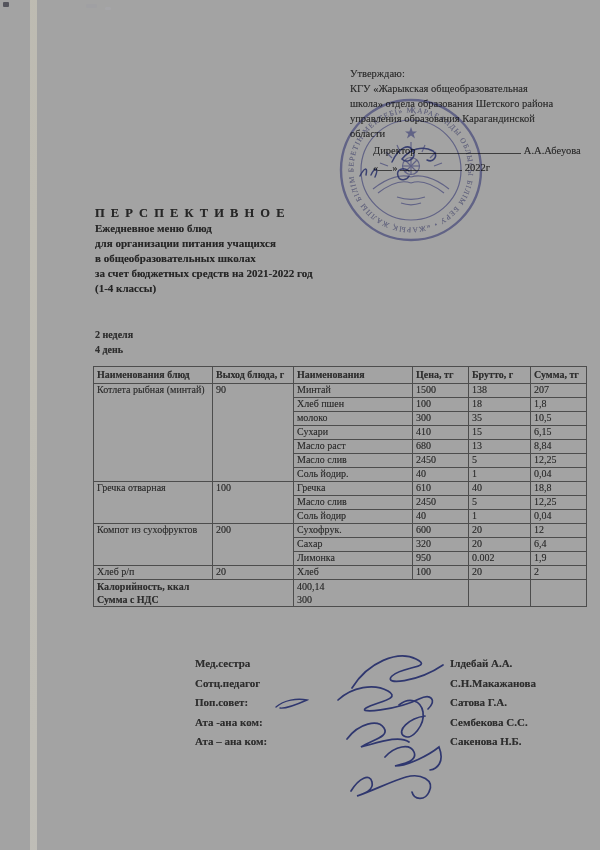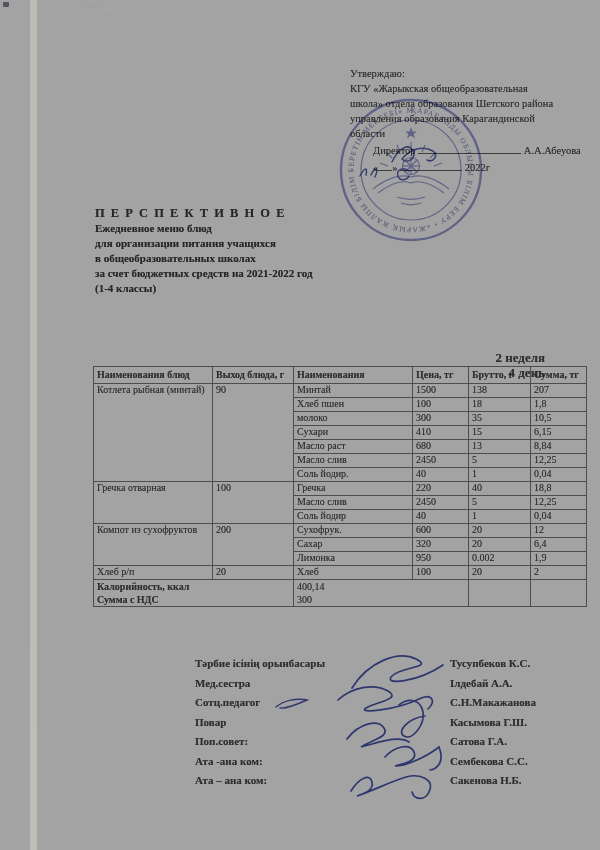--- a/index.html
+++ b/index.html
@@ -20,22 +20,22 @@
   .approval{position:absolute;left:350px;top:66px;width:238px;font-size:10.5px;line-height:15px;}
   .approval div{white-space:nowrap;}
   .sig-line{margin-top:1px;margin-left:23px;}
   .blank{display:inline-block;border-bottom:1px solid #3e3e3e;height:11px;vertical-align:baseline;}
   .b105{width:103px;} .b14{width:14px;} .b62{width:62px;}
 
   .title-block{position:absolute;left:95px;top:206px;width:450px;text-align:left;
     font-weight:bold;font-size:11px;line-height:15px;color:#262626;}
   .title-block .title-main{font-size:12.5px;letter-spacing:1.5px;}
 
-  .schedule{position:absolute;left:95px;top:350px;width:450px;text-align:right;
-    font-weight:bold;font-size:13px;line-height:15px;}
+  .schedule{position:absolute;left:95px;top:327px;width:450px;text-align:left;
+    font-weight:bold;font-size:10px;line-height:15px;}
 
   table.menu{position:absolute;left:93px;top:366px;width:493px;border-collapse:collapse;
     table-layout:fixed;font-size:10px;}
   table.menu th,table.menu td{
     border:1px solid #4d4d4d;padding:0 3px;vertical-align:top;text-align:left;
     height:13px;line-height:12.5px;overflow:hidden;font-weight:normal;}
   table.menu th{font-weight:bold;height:16px;line-height:15px;}
   table.menu td.dish-name,table.menu td.dish-yield{vertical-align:top;}
   table.menu tr.tfoot td{height:auto;line-height:13px;}
   .foot-label{font-weight:bold;}
@@ -154,21 +154,21 @@
         <tr>
           <td>Соль йодир.</td>
           <td>40</td>
           <td>1</td>
           <td>0,04</td>
         </tr>
         <tr>
           <td class="dish-name" rowspan="3">Гречка отварная</td>
           <td class="dish-yield" rowspan="3">100</td>
           <td>Гречка</td>
-          <td>220</td>
+          <td>610</td>
           <td>40</td>
           <td>18,8</td>
         </tr>
         <tr>
           <td>Масло слив</td>
           <td>2450</td>
           <td>5</td>
           <td>12,25</td>
         </tr>
         <tr>
@@ -215,34 +215,26 @@
             <div>300</div>
           </td>
           <td></td>
           <td class="noborder"></td>
         </tr>
       </tbody>
   </table>
 
   <div class="sign-block">
       <div class="sign-row">
-        <span class="sign-role">Тәрбие ісінің орынбасары</span>
-        <span class="sign-name">Тусупбеков К.С.</span>
-      </div>
-      <div class="sign-row">
         <span class="sign-role">Мед.сестра</span>
         <span class="sign-name">Ілдебай А.А.</span>
       </div>
       <div class="sign-row">
         <span class="sign-role">Сотц.педагог</span>
         <span class="sign-name">С.Н.Макажанова</span>
-      </div>
-      <div class="sign-row">
-        <span class="sign-role">Повар</span>
-        <span class="sign-name">Касымова Г.Ш.</span>
       </div>
       <div class="sign-row">
         <span class="sign-role">Поп.совет:</span>
         <span class="sign-name">Сатова Г.А.</span>
       </div>
       <div class="sign-row">
         <span class="sign-role">Ата -ана ком:</span>
         <span class="sign-name">Сембекова С.С.</span>
       </div>
       <div class="sign-row">

